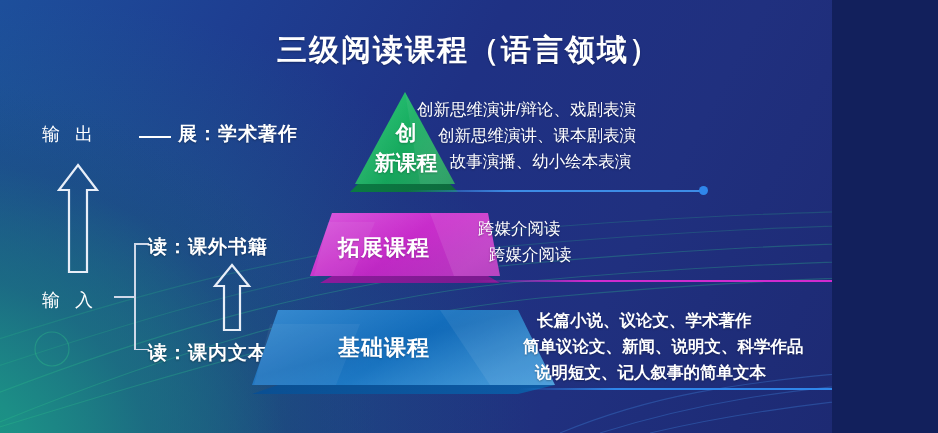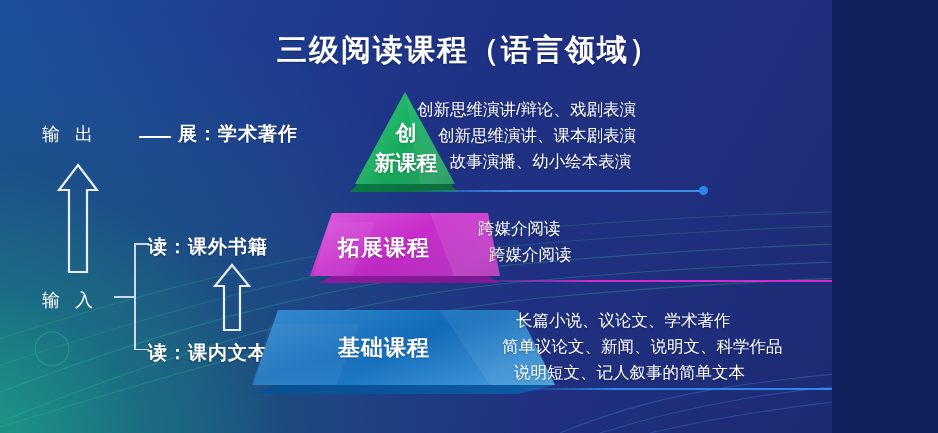--- a/index.html
+++ b/index.html
@@ -59,21 +59,21 @@
         text-shadow:0 1px 2px rgba(0,0,0,0.3);}
   .desc div{display:block;}
   #desc-green{left:417px;top:96px;}
   #desc-green .l1{margin-left:0px;}
   #desc-green .l2{margin-left:18px;text-align:right;}
   #desc-green .l3{margin-left:28px;text-align:center;}
   #desc-magenta{left:478px;top:215px;}
   #desc-magenta .l1{margin-left:0px;}
   #desc-magenta .l2{margin-left:11px;}
   #desc-magenta .l3{margin-left:24px;}
-  #desc-blue{left:516px;top:307px;}
+  #desc-blue{left:537px;top:307px;font-weight:bold;}
   #desc-blue .l1{margin-left:0px;}
   #desc-blue .l2{margin-left:-14px;}
   #desc-blue .l3{margin-left:-2px;}
 
   
   .rule{position:absolute;height:1.6px;}
   .dot{position:absolute;width:9px;height:9px;border-radius:50%;}
   #rule-green{left:407px;top:190px;width:295px;background:linear-gradient(90deg,rgba(60,140,225,0) 0%,#3d8ce6 35%,#3d8ce6 100%);}
   #dot-green{left:699px;top:186px;background:#2f86ea;}
   #rule-magenta{left:470px;top:280px;width:400px;background:linear-gradient(90deg,rgba(200,40,200,0) 0%,#cf2bcf 30%,#cf2bcf 100%);}

